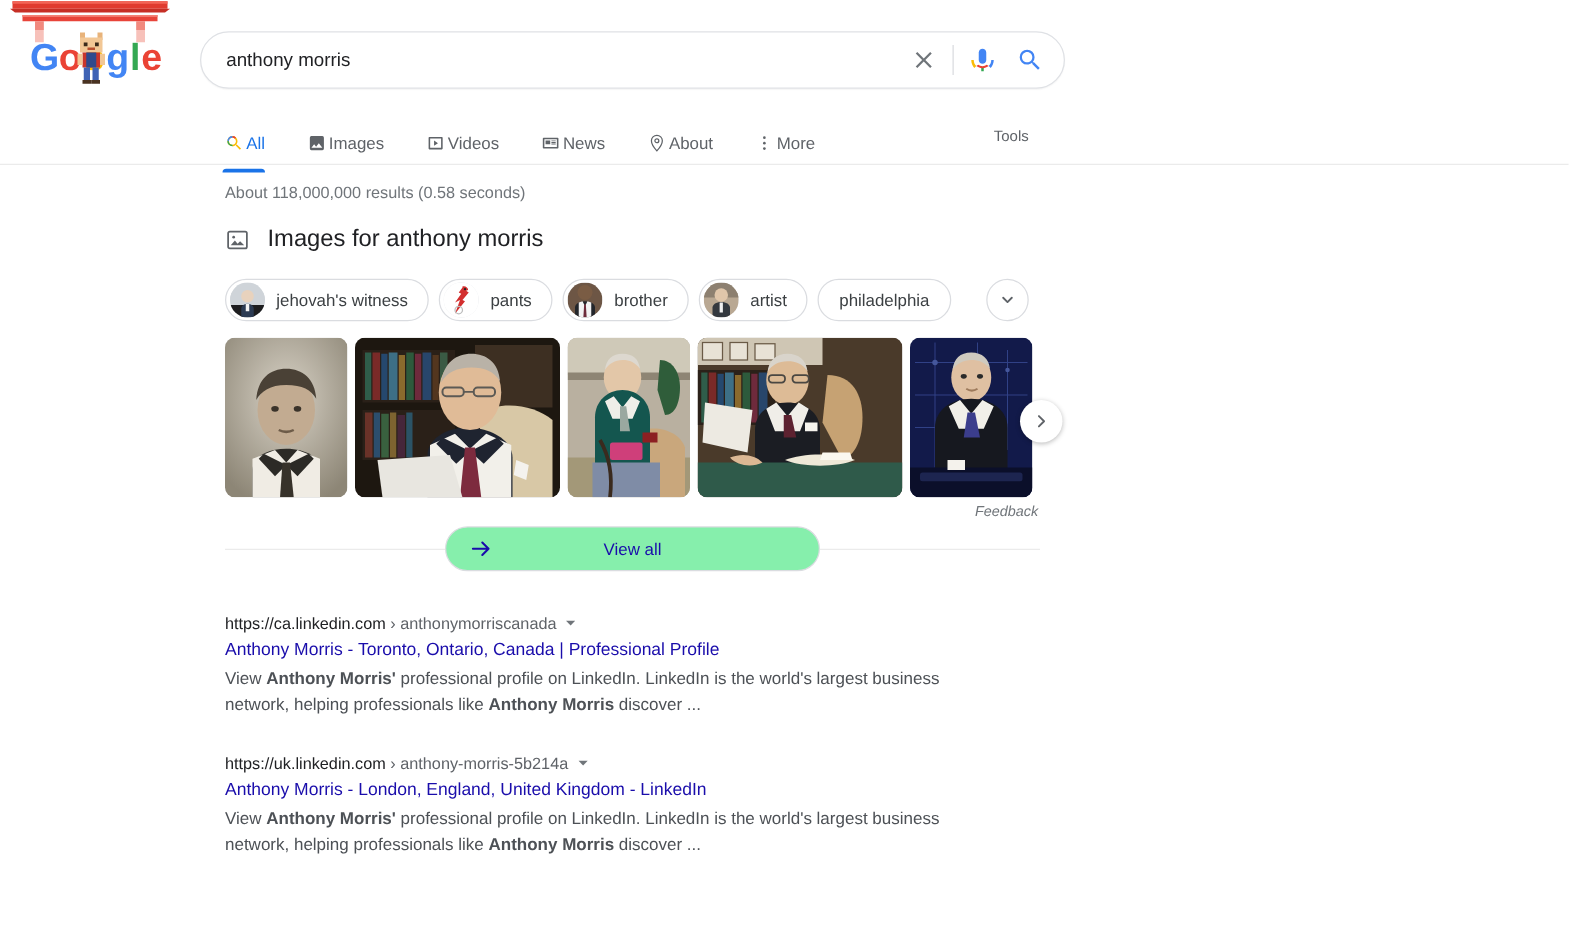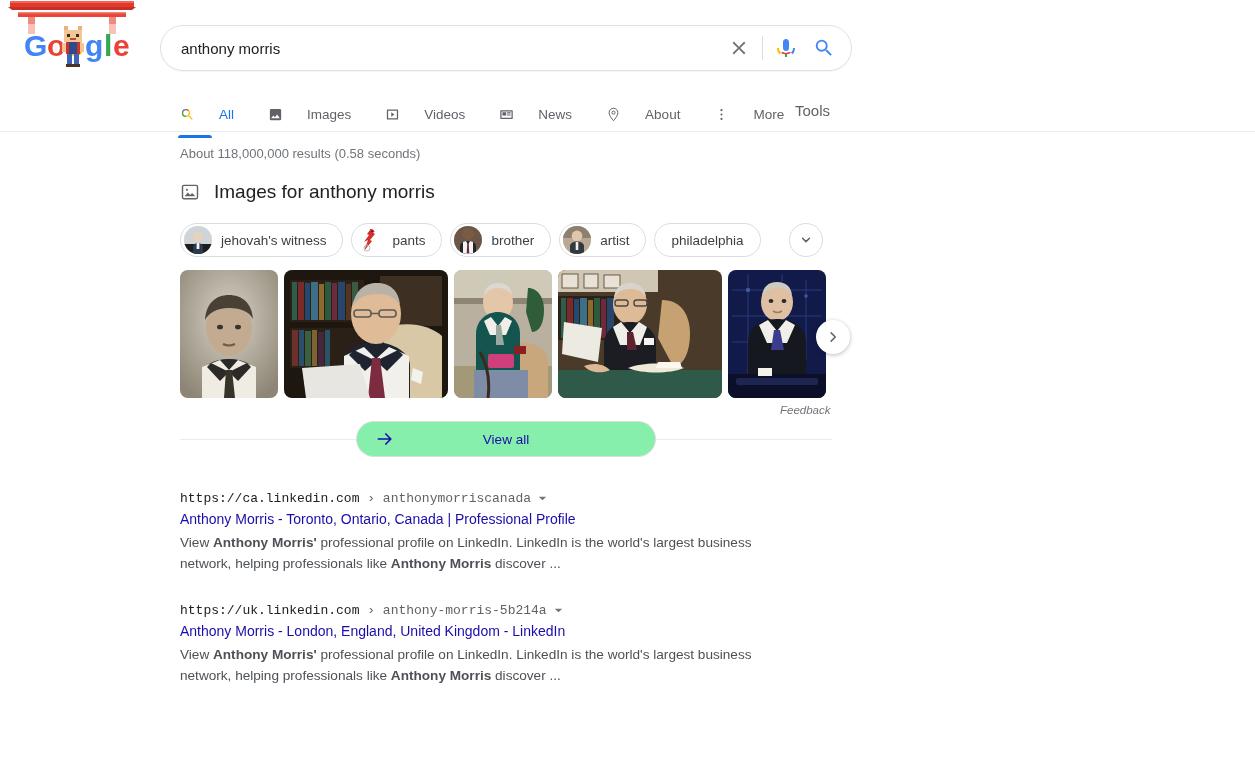--- a/index.html
+++ b/index.html
@@ -50,33 +50,33 @@
   }
   .sb-divider { width:1px; height:24px; background:#dadce0; margin: 0 4px; }
   .sb-pad-right { width: 8px; }
 
   
   .tabs {
     position: absolute; left: 180px; top: 96px;
     display: flex; align-items: center; gap: 0px;
   }
   .tab {
-    display:flex; align-items:center; gap:24px;
+    display:flex; align-items:center; gap:2px;
     height: 36px; padding: 0 16px 0 0; margin-right: 18px;
     font-size: 13.5px; color: #5f6368; cursor: pointer;
     position: relative; white-space: nowrap;
   }
   .tab.active { color: #1a73e8; }
   .tab.active .tab-underline {
     position: absolute; left: -2px; bottom: -6px; height: 3px; width: 34px;
     background: #1a73e8; border-radius: 3px 3px 0 0;
   }
   .tools-btn {
     position: absolute; left: 795px; top: 102px;
-    font-size: 15px; color: #5f6368; cursor: pointer;
+    font-size: 12px; color: #5f6368; cursor: pointer;
   }
 
   
   .main { position: absolute; left: 0; top: 131px; width: 1255px; }
   .result-stats {
     position: absolute; left: 180px; top: 15px;
     font-size: 13px; color: #70757a;
   }
 
   
@@ -141,21 +141,21 @@
   }
   .viewall-arrow { width: 56px; display:flex; justify-content:center; align-items:center; }
   .viewall-label {
     flex: 1; text-align: center; font-size: 13.5px; color: #1a0dab;
     padding-right: 56px;
   }
 
   
   .results { position: absolute; left: 180px; top: 360px; width: 620px; }
   .result { margin-bottom: 28px; }
-  .result-url-row { display: flex; align-items: center; gap: 6px; margin-bottom: 4px; font-family: Liberation Mono, monospace; }
+  .result-url-row { display: flex; align-items: center; gap: 6px; margin-bottom: 4px; }
   .result-url { font-size: 13px; color: #202124; }
   .result-url .path { color: #5f6368; }
   .url-caret { cursor: pointer; display:flex; align-items:center; }
   .result-title {
     font-size: 14px; color: #1a0dab; line-height: 1.35;
     cursor: pointer; margin-bottom: 3px;
   }
   .result-snippet {
     font-size: 13.6px; color: #4d5156; line-height: 1.58; max-width: 600px;
   }

